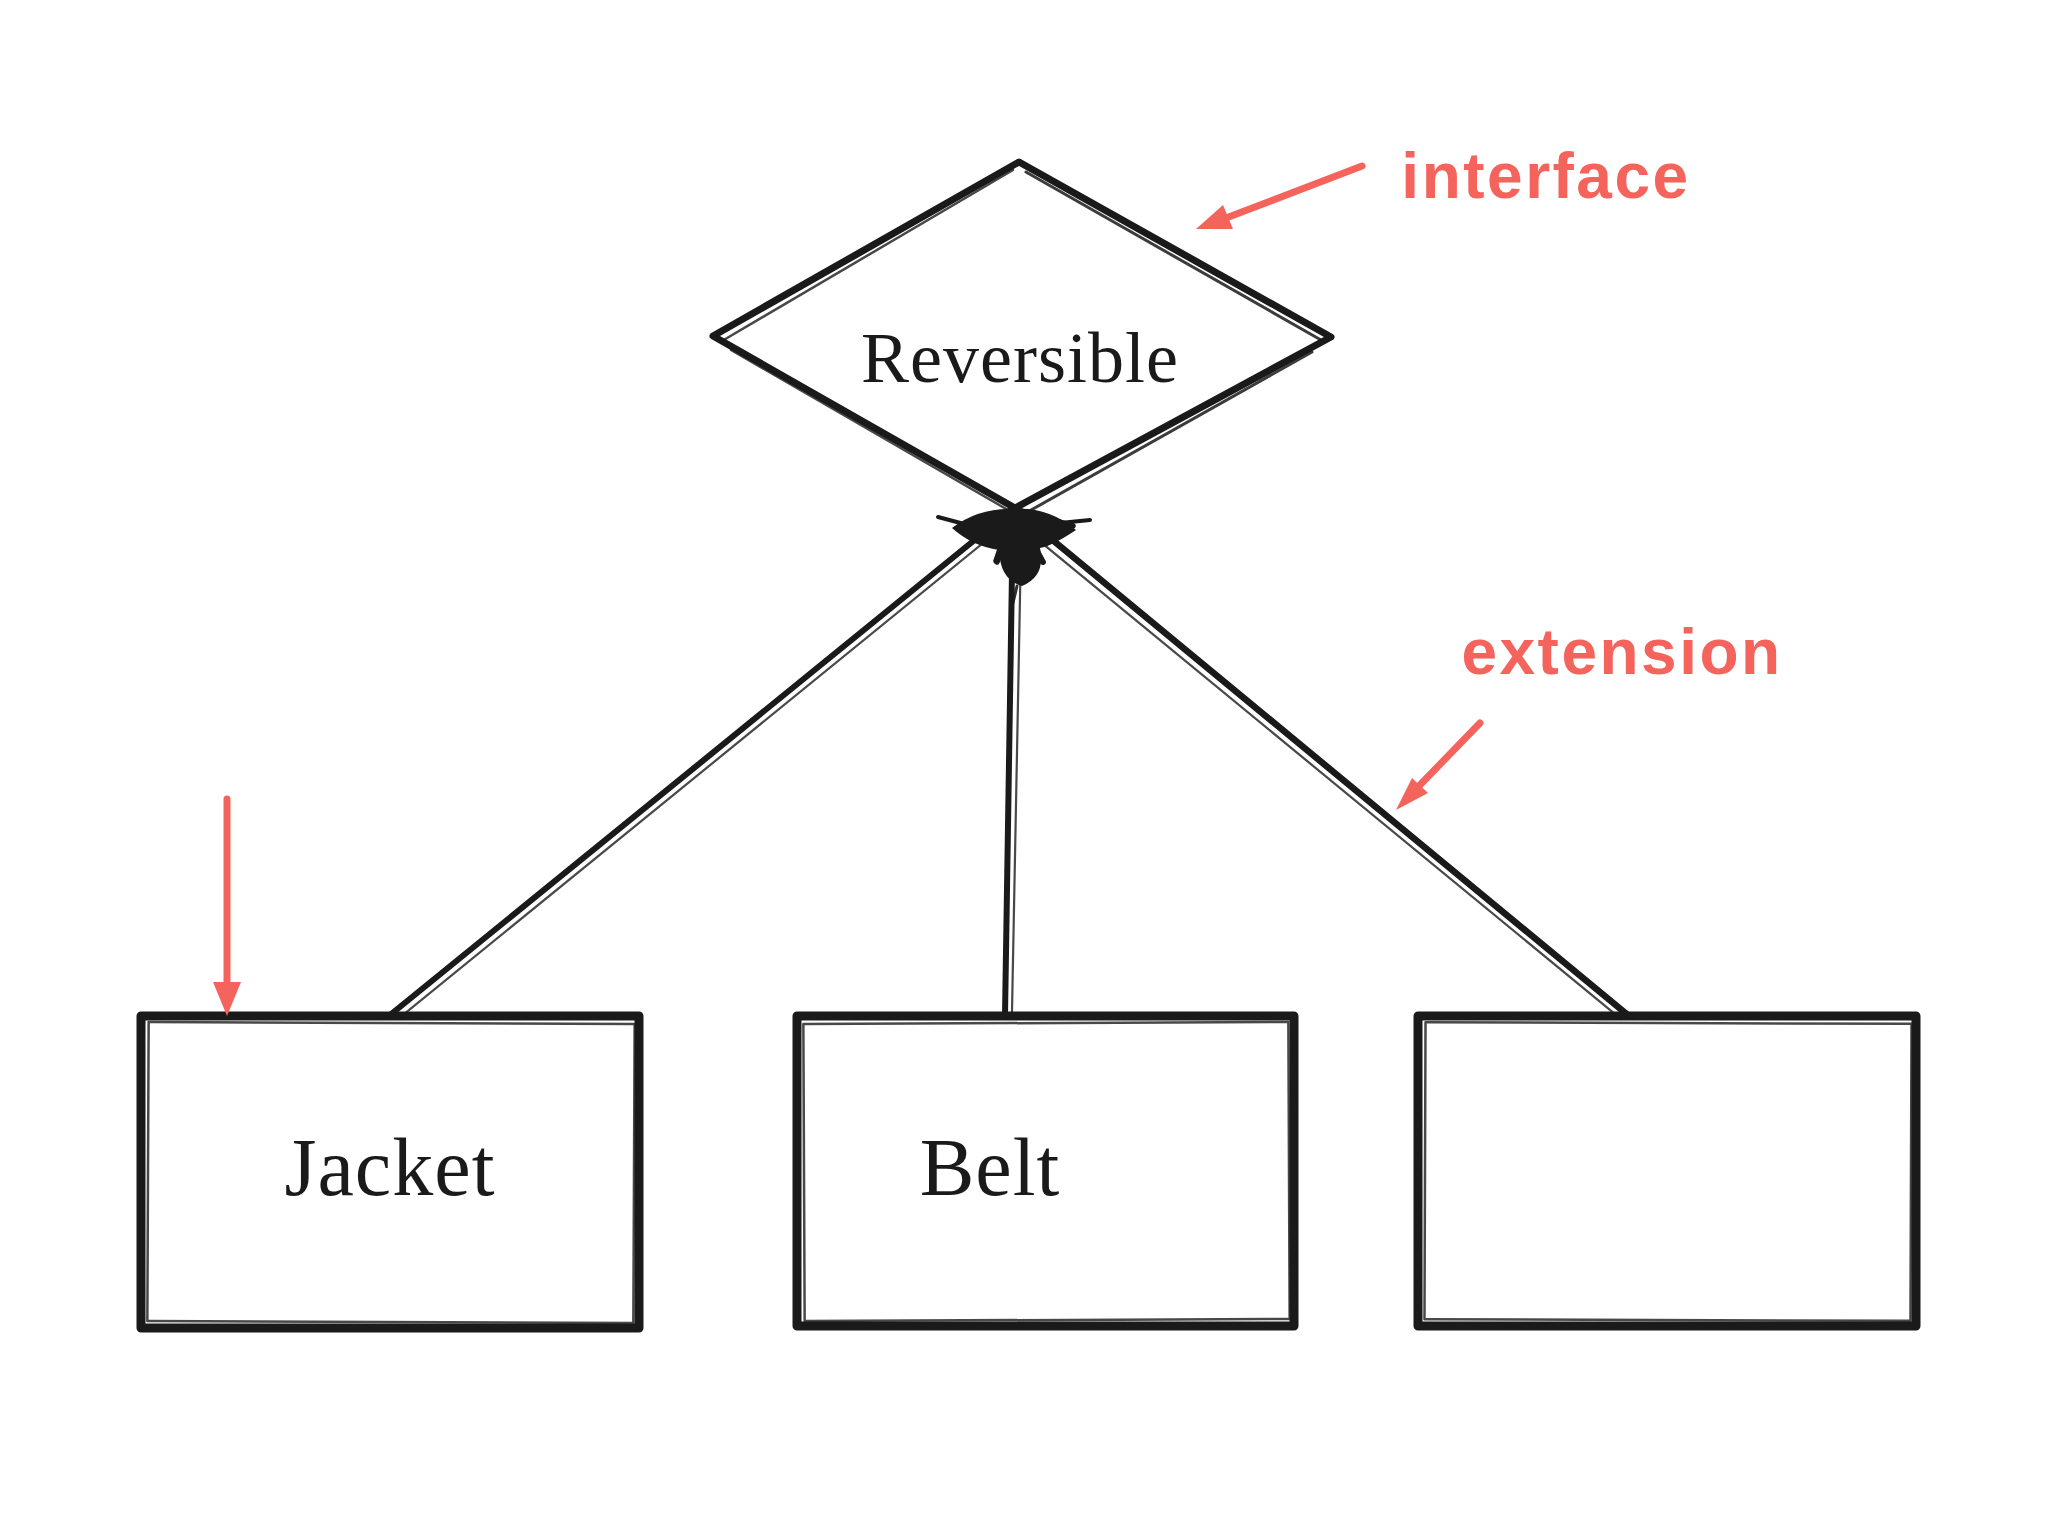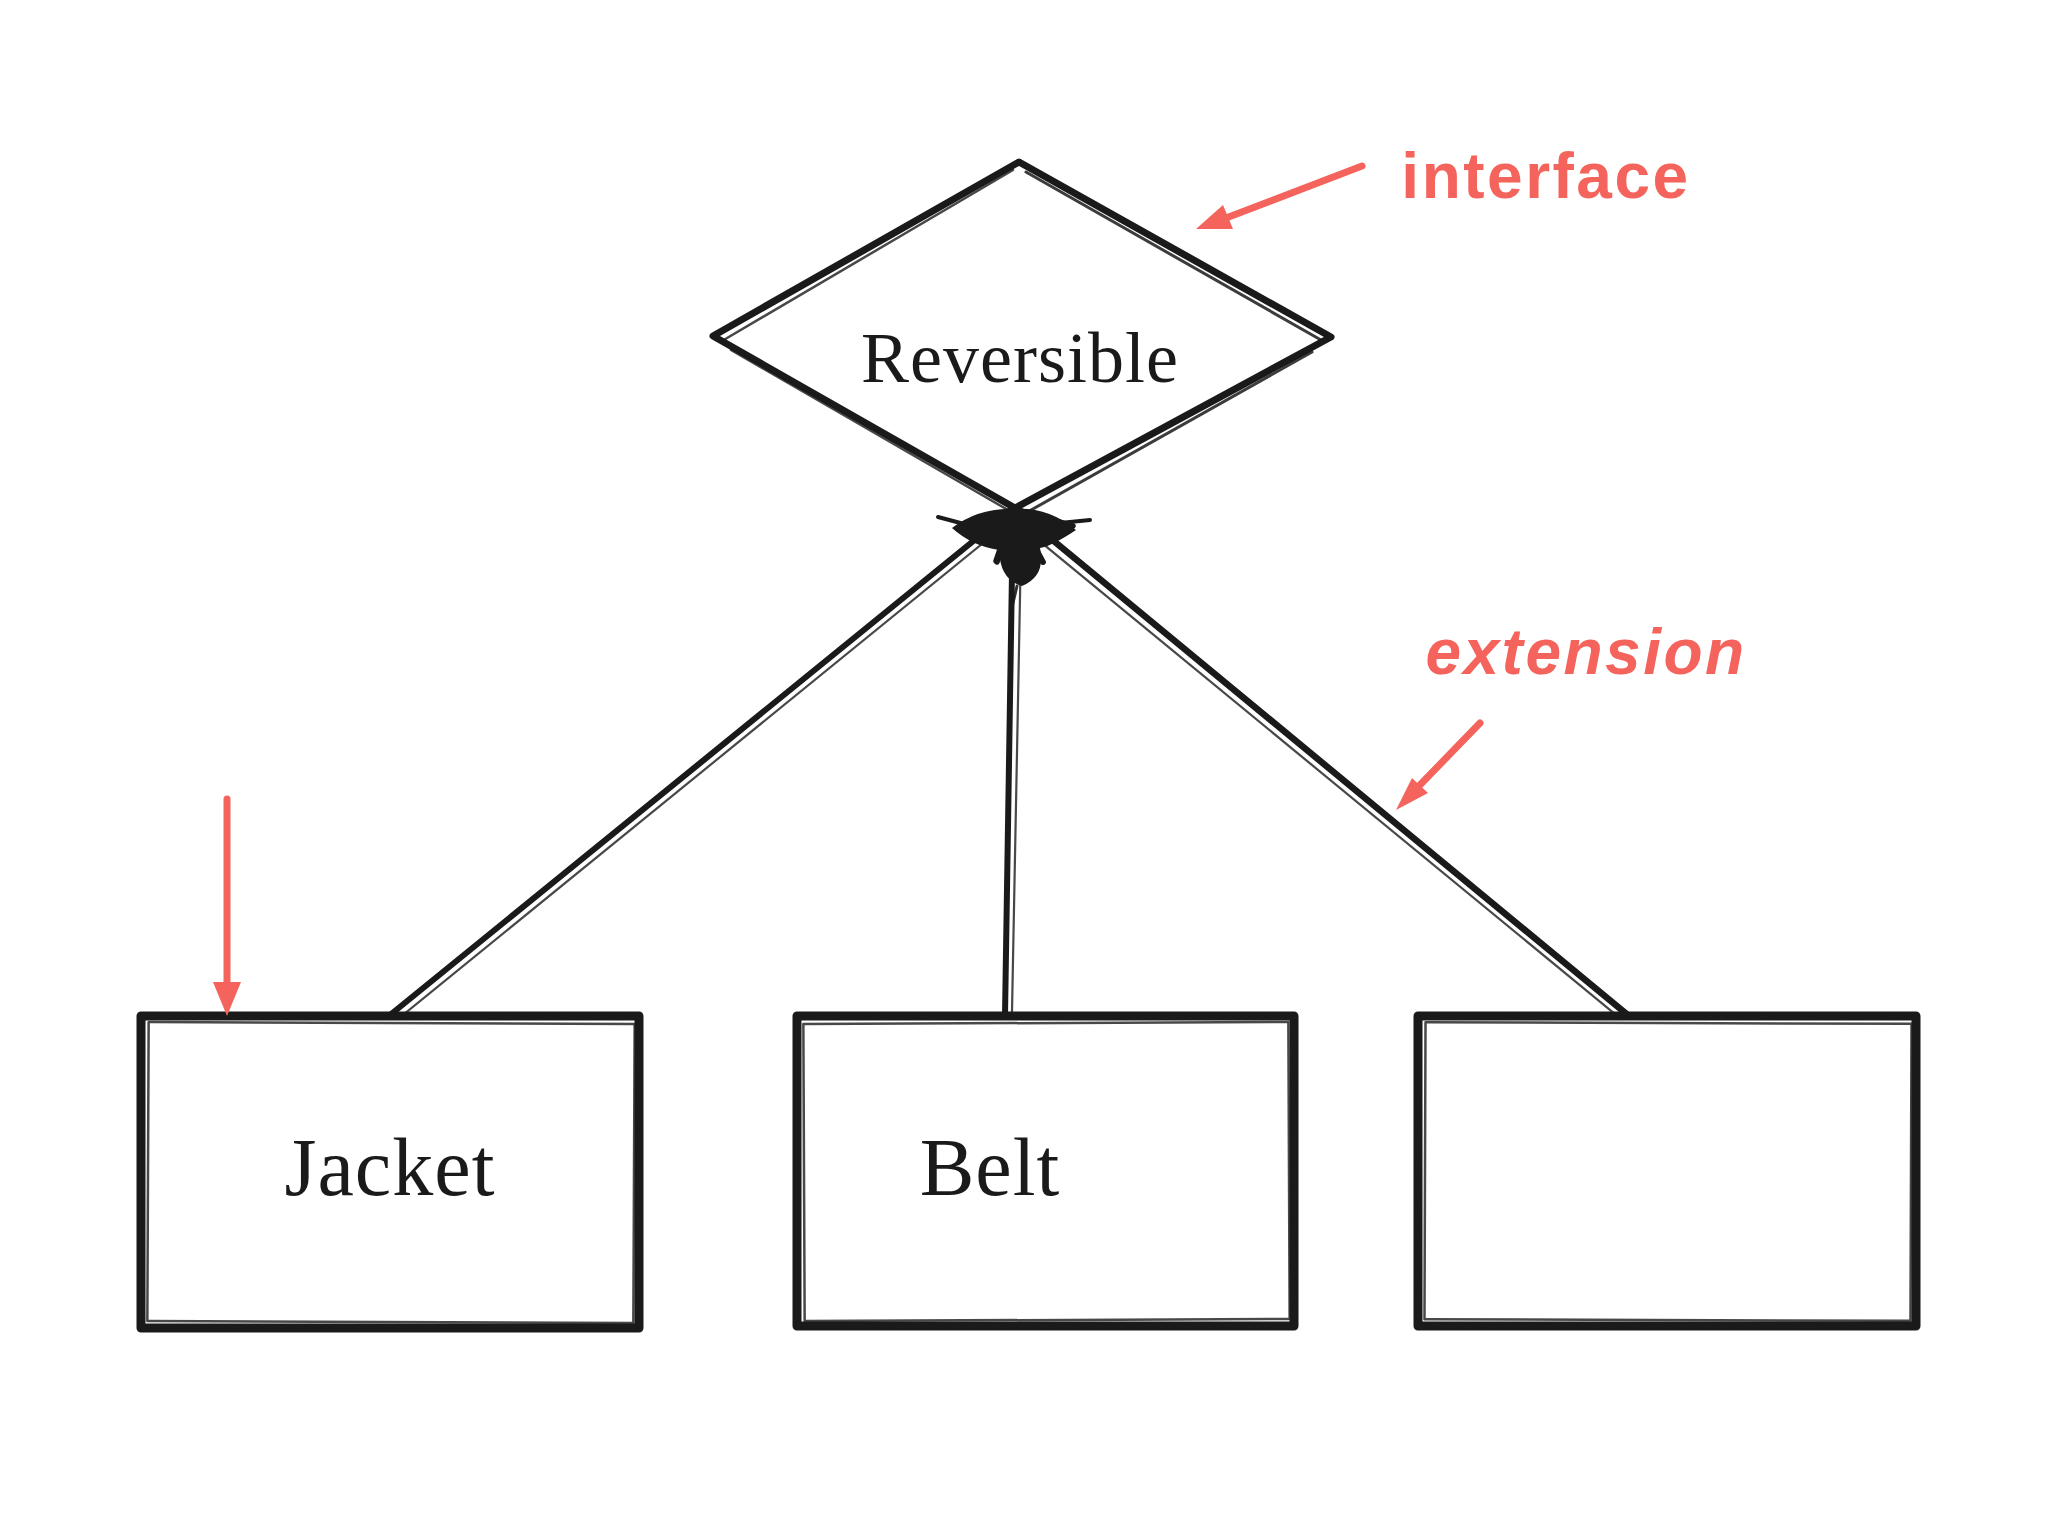--- a/index.html
+++ b/index.html
@@ -98,14 +98,14 @@
   <div class="node-label diamond-label" style="left:1020px;top:351px;margin-top:7px;">Reversible</div>
 
   <div class="node-label box-label" style="left:390px;top:1168px;text-align:center;">Jacket</div>
 
   <div class="node-label box-label" style="left:990px;top:1168px;">Belt</div>
 
 
   <div class="annotation" style="left:1546px;top:176px;">interface</div>
 
 
-  <div class="annotation" style="left:1586px;top:652px;font-style:italic;">extension</div>
+  <div class="annotation" style="left:1622px;top:652px;">extension</div>
 </div>
 
 </body></html>

